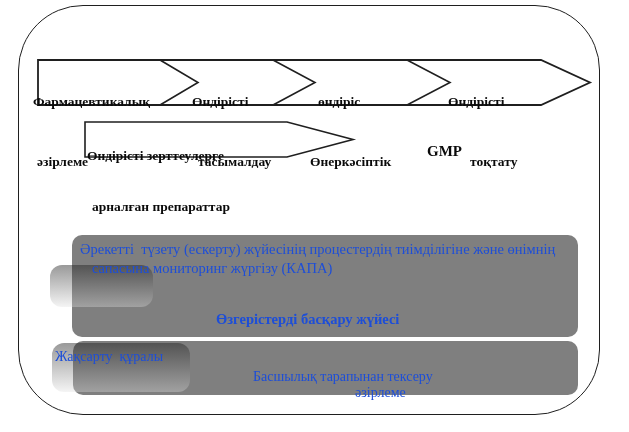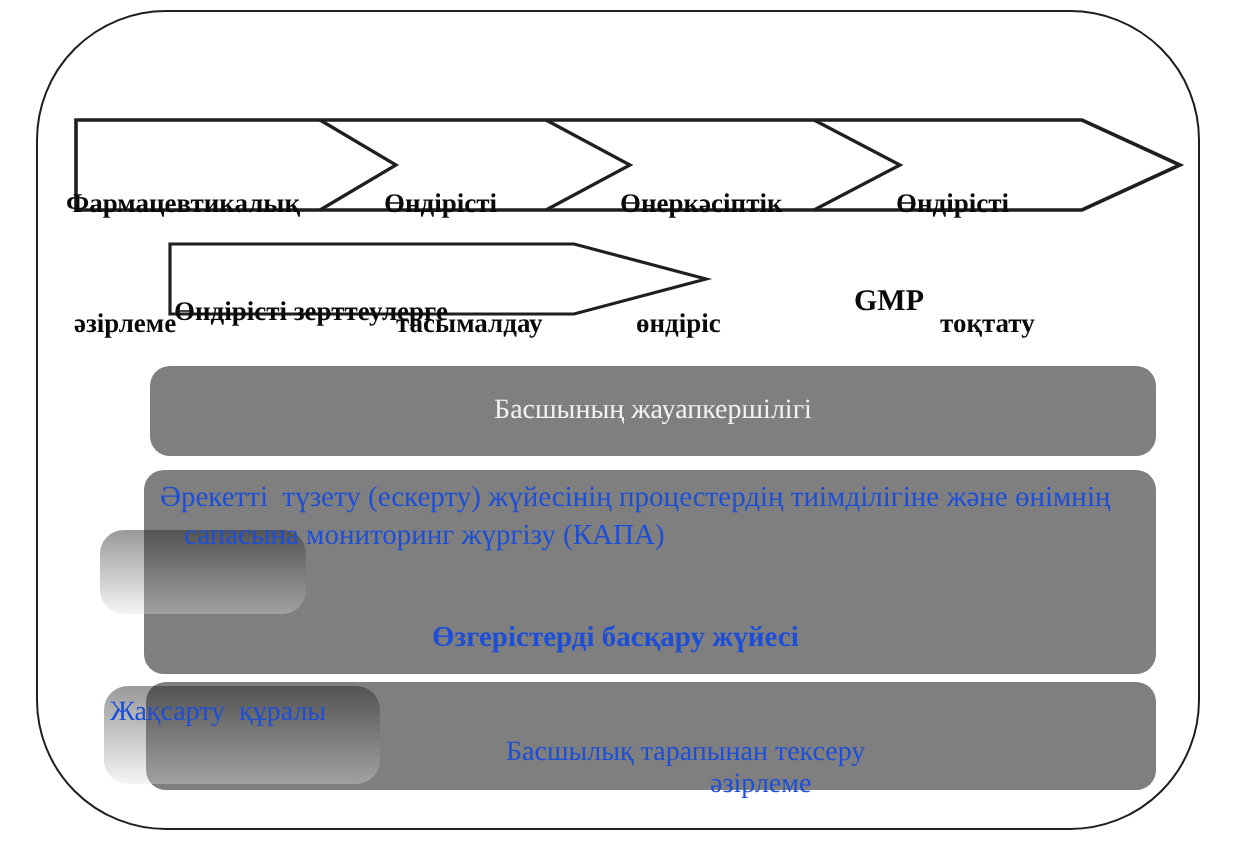--- a/index.html
+++ b/index.html
@@ -45,38 +45,35 @@
 
   <div class="txt stage-label" style="left:33px;top:52px;">
     <div>Фармацевтикалық</div>
     <div style="padding-left:4px;">әзірлеме</div>
   </div>
   <div class="txt stage-label" style="left:192px;top:52px;">
     <div>Өндірісті</div>
     <div style="padding-left:6px;">тасымалдау</div>
   </div>
   <div class="txt stage-label" style="left:310px;top:52px;">
+    <div style="padding-left:8px;">өндіріс</div>
     <div>Өнеркәсіптік</div>
-    <div style="padding-left:8px;">өндіріс</div>
   </div>
   <div class="txt stage-label" style="left:448px;top:52px;">
     <div>Өндірісті</div>
     <div style="padding-left:22px;">тоқтату</div>
   </div>
 
   <div class="txt clinical-label" style="left:87px;top:113px;">
     <div>Өндірісті зерттеулерге</div>
     <div style="padding-left:5px;">арналған препараттар</div>
   </div>
 
   <div class="txt gmp" style="left:427px;top:142px;">GMP</div>
 
-  <div class="graybox box-light-text" style="left:75px;top:183px;width:503px;height:45px;">
-    <span>Басшының жауапкершілігі</span>
-  </div>
 
   <div class="graybox" style="left:72px;top:235px;width:506px;height:102px;"></div>
 
   <div class="overlay-box" style="left:50px;top:265px;width:103px;height:42px;"></div>
 
   <div class="txt dark-line" style="left:80px;top:240px;">Әрекетті  түзету (ескерту) жүйесінің процестердің тиімділігіне және өнімнің</div>
   <div class="txt dark-line" style="left:92px;top:259px;">сапасына мониторинг жүргізу (КАПА)</div>
   <div class="txt dark-line bold" style="left:216px;top:310px;">Өзгерістерді басқару жүйесі</div>
 
   <div class="graybox" style="left:73px;top:341px;width:505px;height:54px;"></div>

